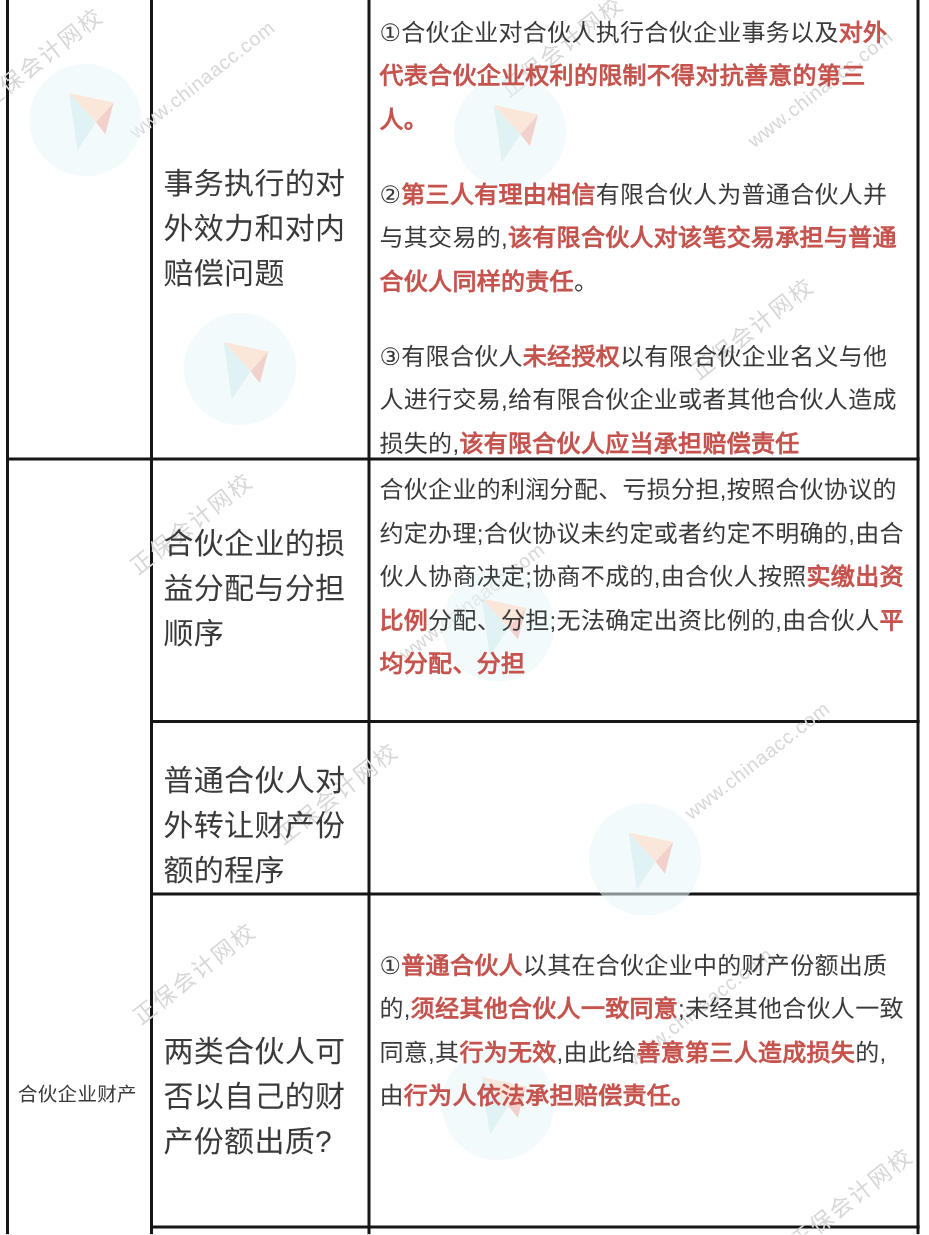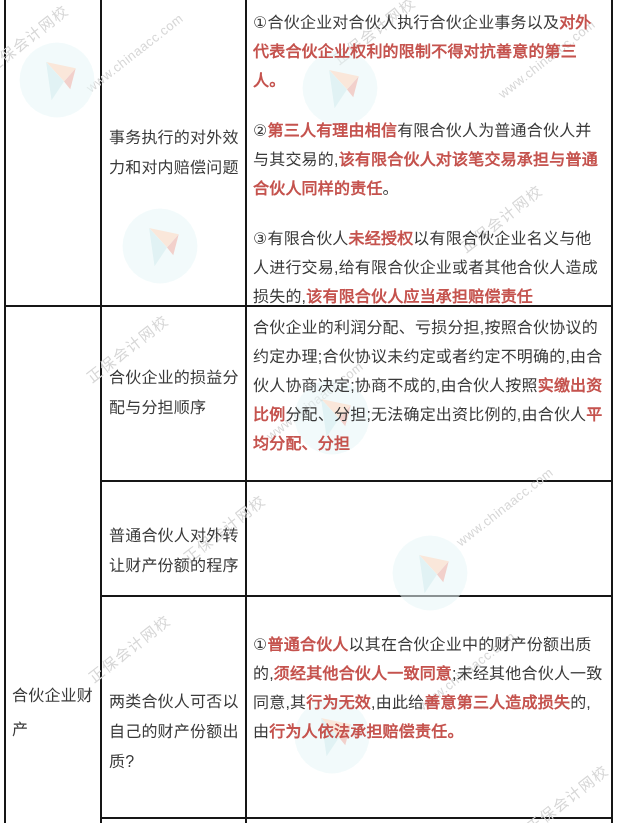--- a/index.html
+++ b/index.html
@@ -12,37 +12,37 @@
     color:#3a3a3a;
   }
   
   .vline{position:absolute;top:0;width:1.5px;height:823px;background:#161616;}
   .hline{position:absolute;height:1.5px;background:#161616;}
   
   .cell{position:absolute;box-sizing:border-box;z-index:3;}
   .topic{
     left:100px;width:145px;
     display:flex;align-items:center;
-    font-size:16px;line-height:30px;
+    font-size:20px;line-height:30px;
     padding:0 6px 0 9px;
     letter-spacing:0.2px;
   }
   .content{
     left:245px;width:367px;
     font-size:16px;line-height:29px;
     padding:8px 6px 0 8px;
     letter-spacing:0.2px;
   }
   .content p{margin:0 0 21px 0;}
   .content p:last-child{margin-bottom:0;}
   .rd{color:#c5534e;font-weight:700;}
   .category{
     left:4px;top:305px;width:96px;height:470px;
     display:flex;flex-direction:column;justify-content:flex-end;
-    font-size:16px;line-height:34px;
+    font-size:13px;line-height:34px;
     padding:0 2px 28px 8px;
     letter-spacing:0.2px;
   }
   
   .wm{position:absolute;z-index:1;pointer-events:none;white-space:nowrap;}
   .wm-txt{
     color:#d7d7d7;font-size:15px;letter-spacing:1.5px;
     transform:rotate(-38deg);transform-origin:left center;
   }
   .wm-url{font-size:13px;letter-spacing:0.5px;}

